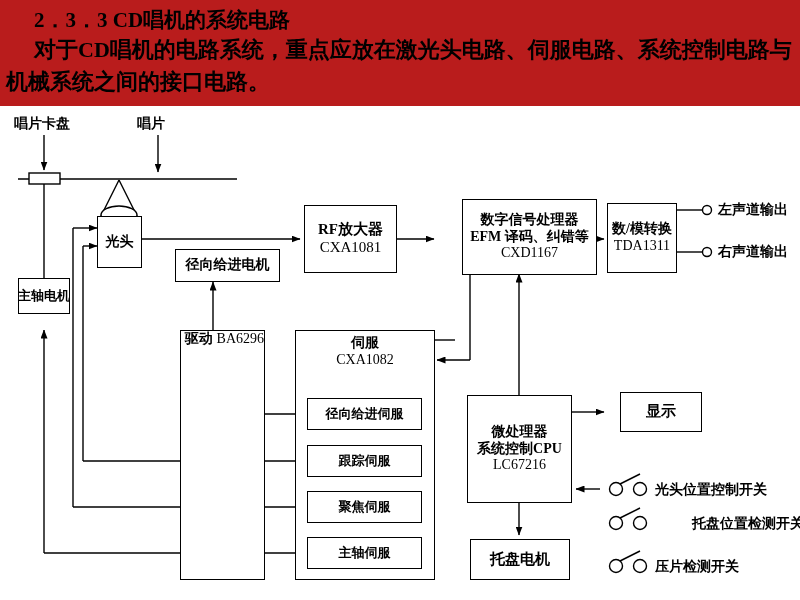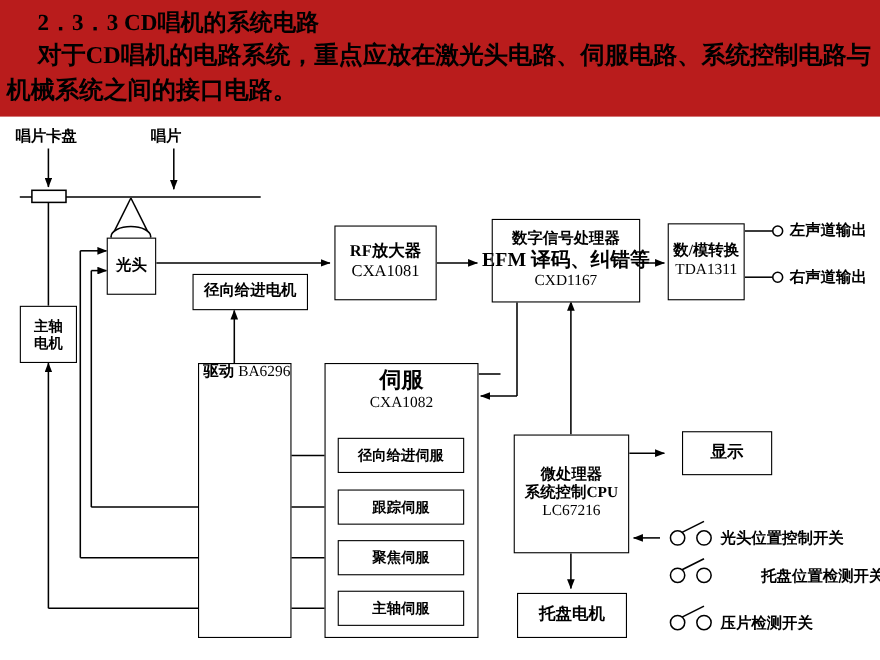--- a/index.html
+++ b/index.html
@@ -149,55 +149,55 @@
     </g>
   </svg>
 
   <div class="lbl" style="left:14px;top:115px;font-size:14px;">唱片卡盘</div>
   <div class="lbl" style="left:137px;top:115px;font-size:14px;">唱片</div>
 
   <div class="box" style="left:97px;top:216px;width:45px;height:52px;">
     <span class="ln cn" style="font-size:14px;">光头</span>
   </div>
 
-  <div class="box" style="left:18px;top:278px;width:52px;height:52px;flex-direction:column;font-family:Liberation Serif, serif;">
+  <div class="box" style="left:18px;top:278px;width:52px;height:36px;flex-direction:row;font-family:Liberation Serif, serif;">
     <span class="ln cn" style="font-size:13px;">主轴</span>
     <span class="ln cn" style="font-size:13px;">电机</span>
   </div>
 
   <div class="box" style="left:175px;top:249px;width:105px;height:33px;">
     <span class="ln cn" style="font-size:14px;">径向给进电机</span>
   </div>
 
   <div class="box" style="left:304px;top:205px;width:93px;height:68px;flex-direction:column;">
     <span class="ln cn" style="font-size:15px;">RF放大器</span>
     <span class="ln lat" style="font-size:15px;">CXA1081</span>
   </div>
 
-  <div class="box" style="left:447px;top:199px;width:135px;height:76px;flex-direction:column;">
+  <div class="box" style="left:462px;top:199px;width:135px;height:76px;flex-direction:column;">
     <span class="ln cn" style="font-size:14px;">数字信号处理器</span>
-    <span class="ln cn" style="font-size:18px;">EFM 译码、纠错等</span>
+    <span class="ln cn" style="font-size:14px;">EFM 译码、纠错等</span>
     <span class="ln lat" style="font-size:14px;">CXD1167</span>
   </div>
 
   <div class="box" style="left:607px;top:203px;width:70px;height:70px;flex-direction:column;">
     <span class="ln cn" style="font-size:14px;">数/模转换</span>
     <span class="ln lat" style="font-size:14px;">TDA1311</span>
   </div>
 
   <div class="lbl" style="left:718px;top:201px;font-size:14px;">左声道输出</div>
   <div class="lbl" style="left:718px;top:243px;font-size:14px;">右声道输出</div>
 
   <div class="box" style="left:180px;top:330px;width:85px;height:250px;align-items:flex-start;justify-content:center;padding-top:0;flex-direction:row;">
     <span class="ln cn" style="font-size:14px;width:100%;text-align:center;">驱动</span>
     <span class="ln lat" style="font-size:14px;width:100%;text-align:center;">BA6296</span>
   </div>
 
   <div class="box" style="left:295px;top:330px;width:140px;height:250px;align-items:flex-start;justify-content:flex-start;flex-direction:column;padding-top:4px;">
-    <span class="ln cn" style="font-size:20px;width:100%;text-align:center;">伺服</span>
+    <span class="ln cn" style="font-size:14px;width:100%;text-align:center;">伺服</span>
     <span class="ln lat" style="font-size:14px;width:100%;text-align:center;">CXA1082</span>
   </div>
 
   <div class="box" style="left:307px;top:398px;width:115px;height:32px;">
     <span class="ln cn" style="font-size:13px;">径向给进伺服</span>
   </div>
   <div class="box" style="left:307px;top:445px;width:115px;height:32px;">
     <span class="ln cn" style="font-size:13px;">跟踪伺服</span>
   </div>
   <div class="box" style="left:307px;top:491px;width:115px;height:32px;">

